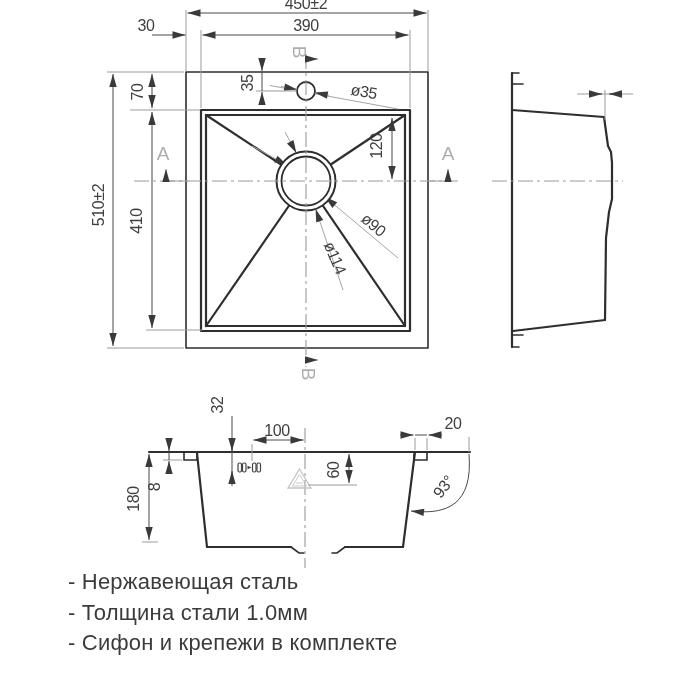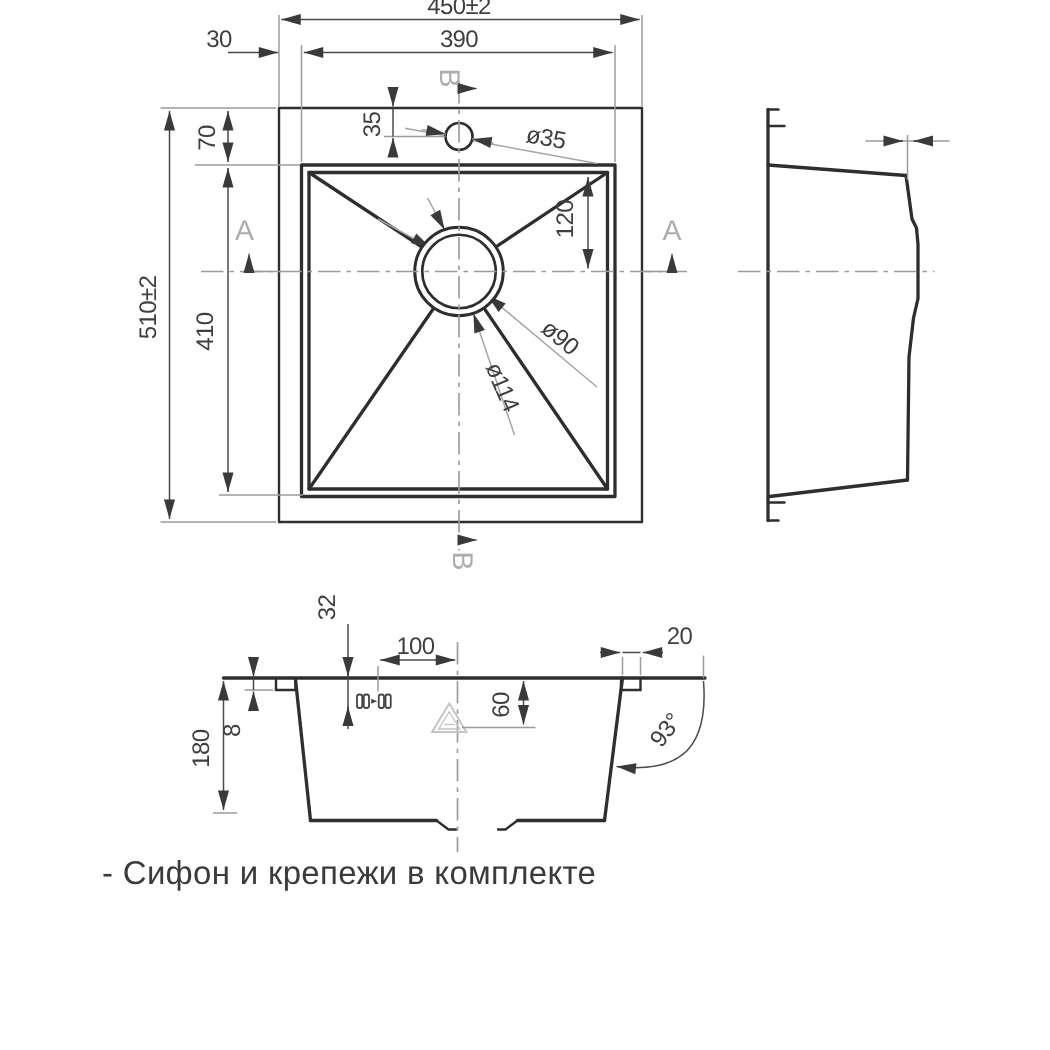--- a/index.html
+++ b/index.html
@@ -183,15 +183,17 @@
     <line class="dim" x1="442" y1="435" x2="428.5" y2="435" marker-end="url(#arw)"></line>
     <text x="453" y="429" text-anchor="middle">20</text>
 
     <line class="ext" x1="469" y1="437" x2="469" y2="452"></line>
     <path class="dim" d="M469,454 C473,505 447,515 411,511" marker-end="url(#arw)"></path>
     <text x="444" y="492" text-anchor="middle" transform="rotate(-52 444 487)">93°</text>
   </g>
 </svg>
 
 <div id="features">
+  <div>- Нержавеющая сталь</div>
+  <div>- Толщина стали 1.0мм</div>
   <div>- Сифон и крепежи в комплекте</div>
 </div>
 </div>
 
 </body></html>

